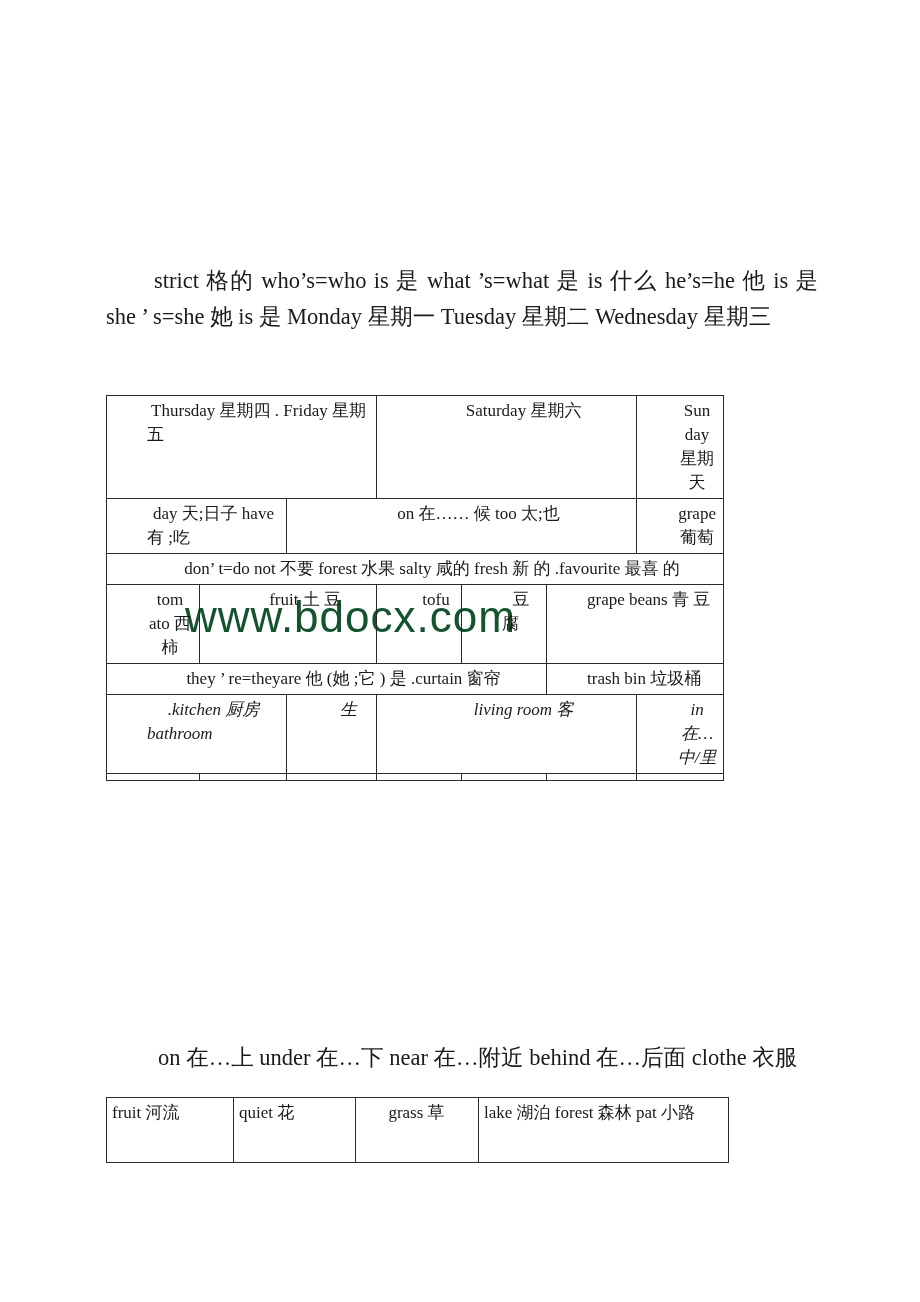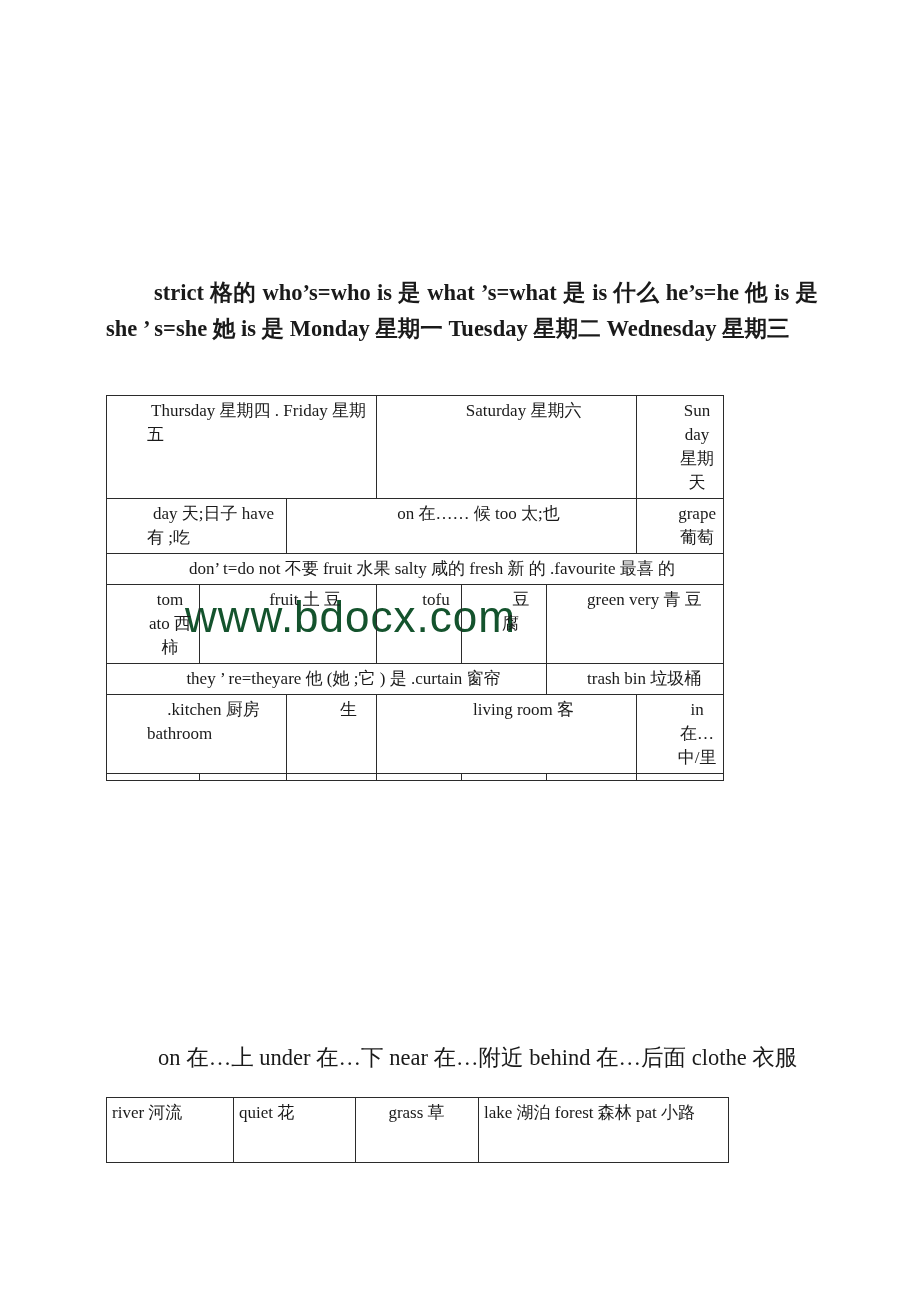--- a/index.html
+++ b/index.html
@@ -43,21 +43,21 @@
     position: absolute;
     left: 106px;
     width: 712px;
     font-size: 22.5px;
     line-height: 36px;
     text-align: justify;
     text-indent: 48px;
     z-index: 10;
   }
   .para.p1 { top: 108px; }
-  .para.p2 { top: 252px; font-weight: bold; }
+  .para.p2 { top: 240px; }
   .para.p3 {
     top: 1012px;
     text-indent: 52px;
     text-align: left;
     margin-top: 28px;
   }
 
   
   table.doc-table {
     position: absolute;
@@ -88,21 +88,21 @@
   #table-bottom td { height: 58px; }
 
   
   tr.r-head td { height: 78px; }
   tr.r-day td { height: 62px; }
   tr.r-dont td { height: 38px; }
   tr.r-tasty td { height: 57px; }
   tr.r-tomato td { height: 57px; }
   tr.r-theyre td { height: 61px; }
   tr.r-closet td { height: 54px; }
-  tr.r-kitchen td { height: 79px; }
+  tr.r-kitchen td { height: 79px; font-style: italic; }
   tr.r-empty td { height: 26px; }
 </style>
 </head>
 <body>
 
 <div class="page">
 
   <div class="watermark">www.bdocx.com</div>
 
 
@@ -123,28 +123,28 @@
         <td colspan="3" class="justified">Thursday 星期四 . Friday 星期五</td>
         <td colspan="3">Saturday 星期六</td>
         <td>Sun day 星期天</td>
       </tr>
       <tr class="r-day">
         <td colspan="2" class="justified">day 天;日子 have 有 ;吃</td>
         <td colspan="4">on 在…… 候 too 太;也</td>
         <td>grape 葡萄</td>
       </tr>
       <tr class="r-dont">
-        <td colspan="7">don’ t=do not 不要 fruit 水果 salty 咸的 fresh 新 的 .favourite 最喜 的</td>
+        <td colspan="7">don’ t=do not 不要 forest 水果 salty 咸的 fresh 新 的 .favourite 最喜 的</td>
       </tr>
       <tr class="r-tomato">
         <td>tom ato 西 柿</td>
         <td colspan="2">fruit 土 豆</td>
         <td>tofu</td>
         <td class="justified">豆 腐</td>
-        <td colspan="2" class="justified">green very 青 豆</td>
+        <td colspan="2" class="justified">grape beans 青 豆</td>
       </tr>
       <tr class="r-theyre">
         <td colspan="5">they ’ re=theyare 他 (她 ;它 ) 是 .curtain 窗帘</td>
         <td colspan="2" class="justified">trash bin 垃圾桶</td>
       </tr>
       <tr class="r-kitchen">
         <td colspan="2" class="justified">.kitchen 厨房 bathroom</td>
         <td>生</td>
         <td colspan="3">living room 客</td>
         <td>in 在…中/里</td>
@@ -165,21 +165,21 @@
 
   <table class="doc-table" id="table-bottom">
     <colgroup>
       <col style="width:127px">
         <col style="width:122px">
       <col style="width:123px">
         <col style="width:250px">
     </colgroup>
     <tbody>
       <tr>
-        <td class="justified">river 河流</td>
+        <td class="justified">fruit 河流</td>
         <td class="justified">quiet 花</td>
         <td>grass 草</td>
         <td class="justified">lake 湖泊 forest 森林 pat 小路</td>
       </tr>
     </tbody>
   </table>
 
 </div>
 
 </body></html>

